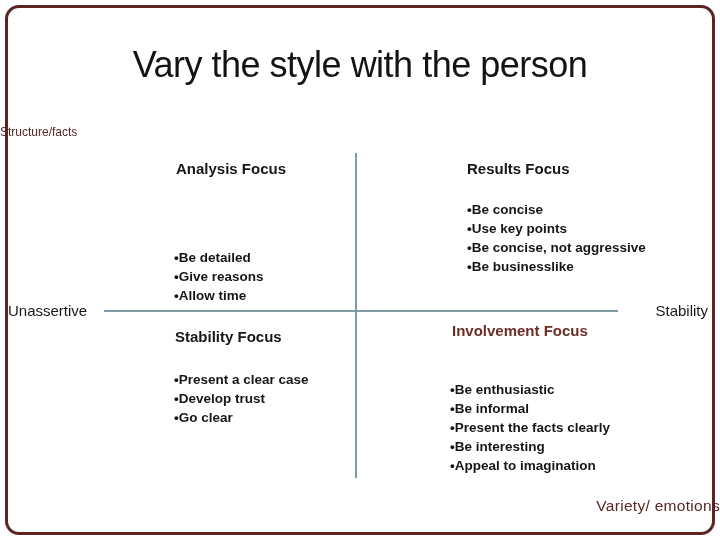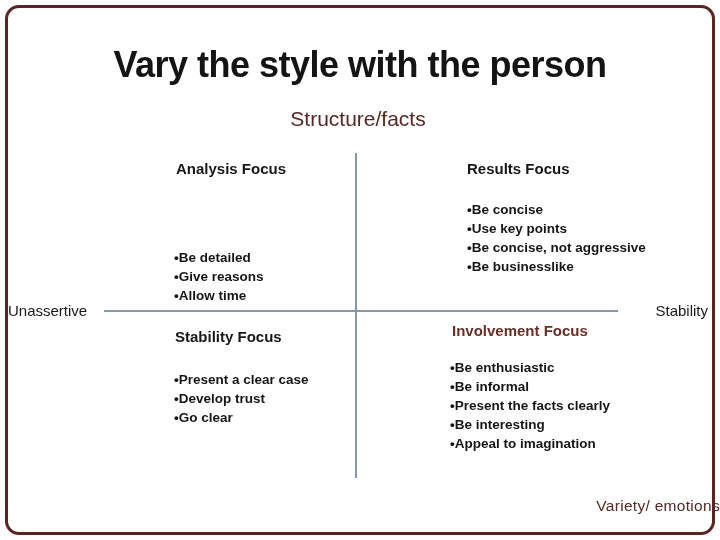--- a/index.html
+++ b/index.html
@@ -13,26 +13,26 @@
   html,body{width:720px;height:540px;background:#fff;overflow:hidden;}
   body{font-family:"Liberation Sans",sans-serif;color:var(--ink-color);}
   .slide{position:relative;width:720px;height:540px;background:#fff;}
   .frame{
     position:absolute;left:5px;top:5px;right:5px;bottom:5px;
     border:3px solid var(--border-color);border-radius:14px;
     pointer-events:none;
   }
   .title{
     position:absolute;left:0;top:44px;width:720px;
-    text-align:center;font-size:36px;font-weight:700;
+    text-align:center;font-size:36px;font-weight:400;
     letter-spacing:-0.5px;color:#141414;white-space:nowrap;
   }
   .axis-top{
-    position:absolute;left:0;top:107px;width:716px;text-align:center;
-    font-size:21px;color:var(--accent-text-color);white-space:nowrap;
+    position:absolute;left:0;top:125px;width:716px;
+    font-size:12px;color:var(--accent-text-color);white-space:nowrap;
   }
   .axis-bottom{
     position:absolute;left:20px;top:497px;width:700px;text-align:right;
     font-size:15.5px;color:var(--accent-text-color);letter-spacing:0.3px;white-space:nowrap;
   }
   .vline{
     position:absolute;left:355px;top:153px;width:2px;height:325px;
     background:var(--axis-line-color);
   }
   .hline{
@@ -49,21 +49,21 @@
     position:absolute;font-size:15px;font-weight:700;color:var(--ink-color);white-space:nowrap;
   }
   .qhead.tl{left:176px;top:160px;}
   .qhead.tr{left:467px;top:160px;}
   .qhead.bl{left:175px;top:328px;}
   .qhead.br{left:452px;top:322px;color:var(--involvement-color);}
   .qlist{position:absolute;}
   .qlist.tl{left:174px;top:200px;margin-top:48px;}
   .qlist.tr{left:467px;top:200px;}
   .qlist.bl{left:174px;top:370px;}
-  .qlist.br{left:450px;top:358px;}
+  .qlist.br{left:450px;top:380px;}
   .bullet{
     font-size:13.5px;font-weight:700;color:#161616;
     line-height:19px;white-space:nowrap;
   }
 </style>
 </head>
 <body>
 
 <div class="slide">
   <div class="frame"></div>

